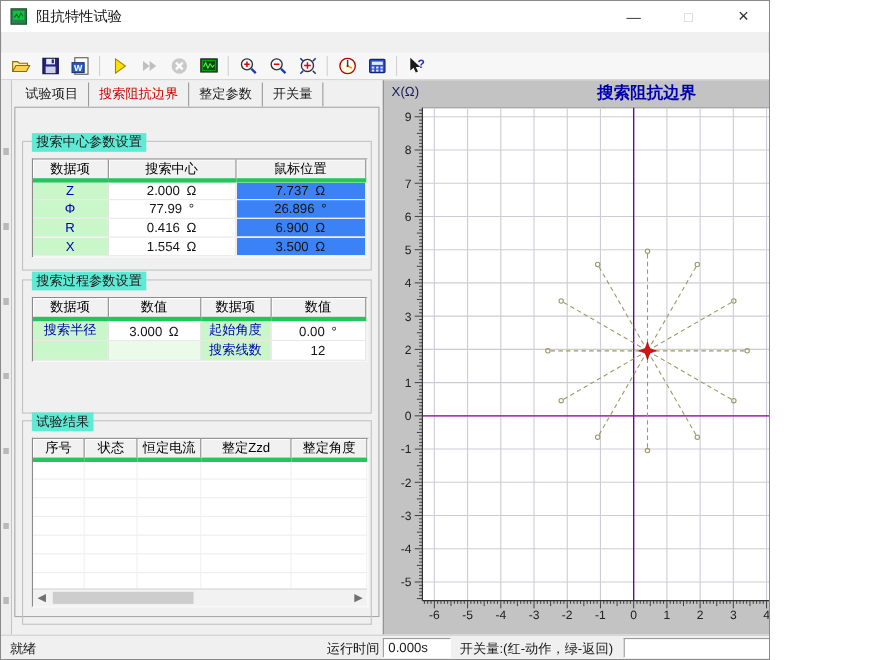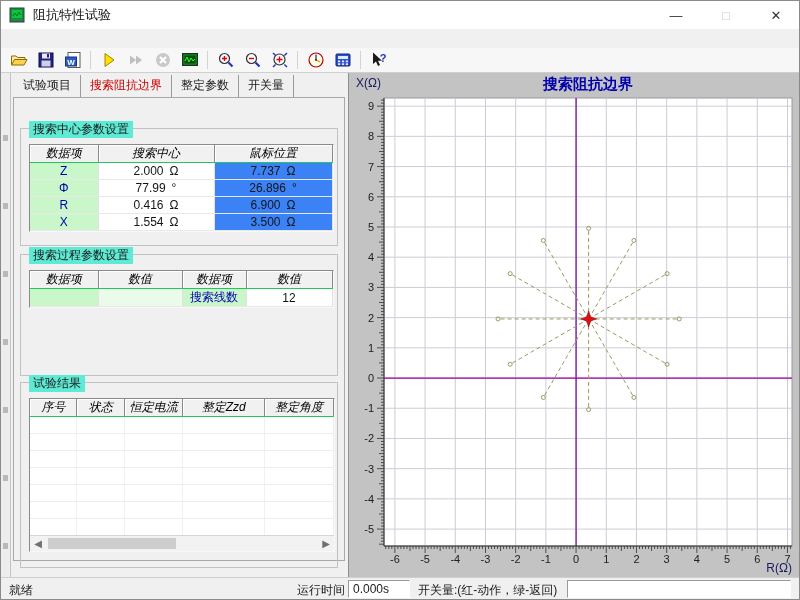--- a/index.html
+++ b/index.html
@@ -1,17 +1,17 @@
 <!DOCTYPE html>
 <html><head>
 <meta charset="utf-8">
 <style>
   * { margin:0; padding:0; box-sizing:border-box; }
   html,body { width:800px; height:600px; font-family:"Liberation Sans","DejaVu Sans",sans-serif; }
-  .window { position:relative; width:800px; height:600px; background:#f0f0f0; border:1px solid #8a8a8a; overflow:hidden; }
+  .window { position:relative; width:700px; height:600px; background:#f0f0f0; border:1px solid #8a8a8a; overflow:hidden; }
 
   
   .titlebar { position:absolute; left:0; top:0; width:100%; height:28px; background:#ffffff; display:flex; align-items:center; }
   .app-icon { width:16px; height:16px; margin:0 8px 0 8px; }
   .title-text { font-size:13px; color:#111; }
   .win-btns { position:absolute; right:10px; top:0; height:28px; display:flex; align-items:center; gap:24px; }
   .win-btn { width:26px; height:22px; display:flex; align-items:center; justify-content:center; font-size:13px; color:#333; cursor:default; }
   .win-btn.dim { color:#c9c9c9; }
 
   
@@ -38,21 +38,21 @@
 
   .groupbox { position:absolute; left:6px; width:318px; border:1px solid #c2c2c2; }
   .gb-label { position:absolute; top:-8px; left:8px; background:#5eead4; padding:0 4px; font-size:12px; color:#1a1a1a; }
   #gb-center  { top:30px; height:118px; }
   #gb-process { top:156px; height:122px; }
   #gb-result  { top:284px; height:186px; }
 
   .table-wrap { position:absolute; left:8px; top:15px; border:1px solid; border-color:#8a8a8a #f8f8f8 #f8f8f8 #8a8a8a; background:#fff; }
   table.grid { border-collapse:collapse; table-layout:fixed; font-size:12px; }
   table.grid th { height:17px; font-weight:normal; color:#000; background:#f1f1f1; text-align:center;
-      border-right:1px solid #8a8a8a; border-bottom:1px solid #22c55e; box-shadow:inset 1px 1px 0 #ffffff; overflow:hidden; white-space:nowrap;font-style:italic; }
+      border-right:1px solid #8a8a8a; border-bottom:4px solid #22c55e; box-shadow:inset 1px 1px 0 #ffffff; overflow:hidden; white-space:nowrap; }
   table.grid td { height:17px; text-align:center; border-right:1px solid #e2e2e2; border-bottom:1px solid #e8e8e8; overflow:hidden; white-space:nowrap; }
   td.cell-item  { background:#c9f7c9; color:#0000b0; }
   td.cell-val   { background:#ffffff; color:#141414; }
   td.cell-mouse { background:#3b82f6; color:#141414;margin-top:22px; }
   td.cell-blank { background:#eafbea; }
   .unit { margin-left:6px; }
 
   
   #gb-result td { border-right:1px solid #f0f0f0; border-bottom:1px solid #ededed; background:#fff; }
   .hscroll { position:absolute; left:0; bottom:0; width:100%; height:16px; background:#f2f2f2; border-top:1px solid #d6d6d6; }
@@ -265,20 +265,26 @@
                 </colgroup>
               <thead>
                   <tr>
                 <th>数据项</th>
                 <th>数值</th>
                 <th>数据项</th>
                 <th>数值</th>
               </tr>
                 </thead>
               <tbody>
+                <tr>
+                  <td class="cell-item">搜索半径</td>
+                  <td class="cell-val"><span>3.000</span><span class="unit">Ω</span></td>
+                  <td class="cell-item">起始角度</td>
+                  <td class="cell-val"><span>0.00</span><span class="unit">°</span></td>
+                </tr>
                 <tr>
                   <td class="cell-item"></td>
                   <td class="cell-blank"></td>
                   <td class="cell-item">搜索线数</td>
                   <td class="cell-val"><span>12</span></td>
                 </tr>
               </tbody>
             </table>
           </div>
         </div>

